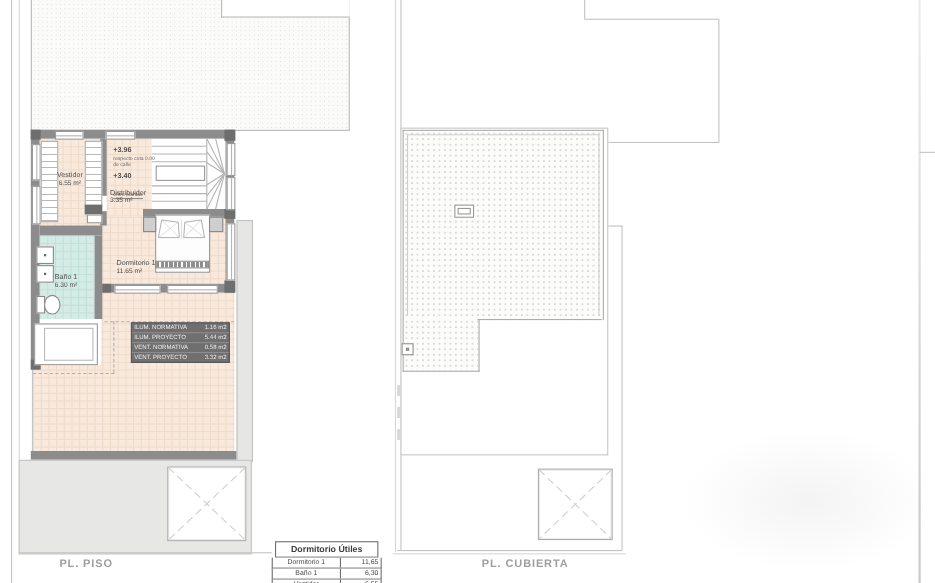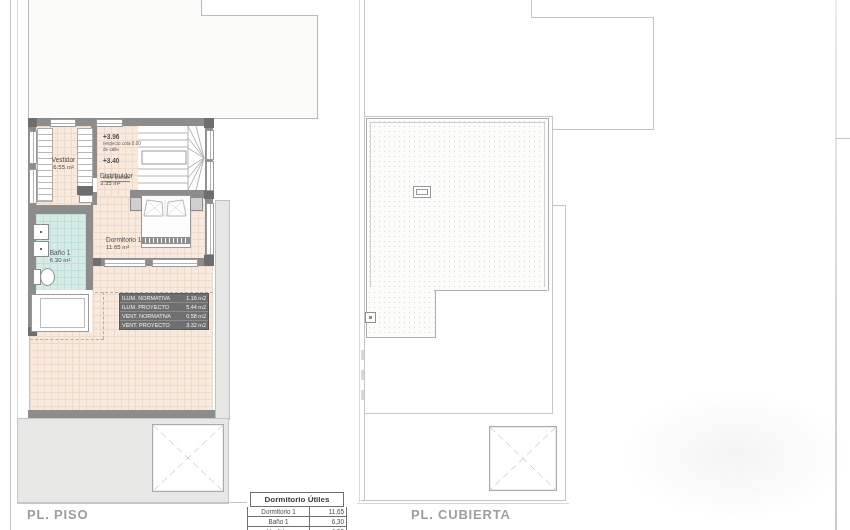--- a/index.html
+++ b/index.html
@@ -17,21 +17,21 @@
   .paving{background:#e7e7e5;border:1px solid #c6c6c6;}
   .line{background:#c4c4c4;}
   .lineL{background:#d8d8d8;}
   .win{background:#fff;border:1px solid #9a9a9a;}
   .win-v::after{content:"";position:absolute;left:50%;top:0;bottom:0;width:1px;background:#b3b3b3;}
   .win-h::after{content:"";position:absolute;top:50%;left:0;right:0;height:1px;background:#b3b3b3;}
   .dash-h{border-top:1px dashed #b0b0b0;}
   .dash-v{border-left:1px dashed #b0b0b0;}
   .ward{background:#fff;border:1px solid #ababab;background-image:repeating-linear-gradient(180deg,transparent 0 5px,#b8b8b8 5px 6px);}
   .outline{border:1px solid #b9b9b9;}
-  .plan-label{font-size:13px;font-weight:bold;color:#9e9e9e;letter-spacing:0.8px;}
+  .plan-label{font-size:10px;font-weight:bold;color:#9e9e9e;letter-spacing:0.8px;margin-left:27px;}
   .room-name{font-size:6.5px;line-height:8px;color:#4f4f4f;}
   .room-area{font-size:6px;line-height:7px;color:#4f4f4f;}
   .lvl-val{font-size:6.5px;font-weight:bold;color:#4f4f4f;line-height:8px;}
   .lvl-note{font-size:4.6px;color:#6a6a6a;line-height:5.6px;}
   
   .lumtbl{background:#6f6f6f;border:1px solid #585858;}
   .lumrow{display:flex;justify-content:space-between;align-items:center;height:8px;padding:0 2px;border-top:1px solid #8c8c8c;}
   .lumrow:first-child{border-top:none;}
   .lumrow span{font-size:5.5px;color:#efefef;white-space:nowrap;}
   

